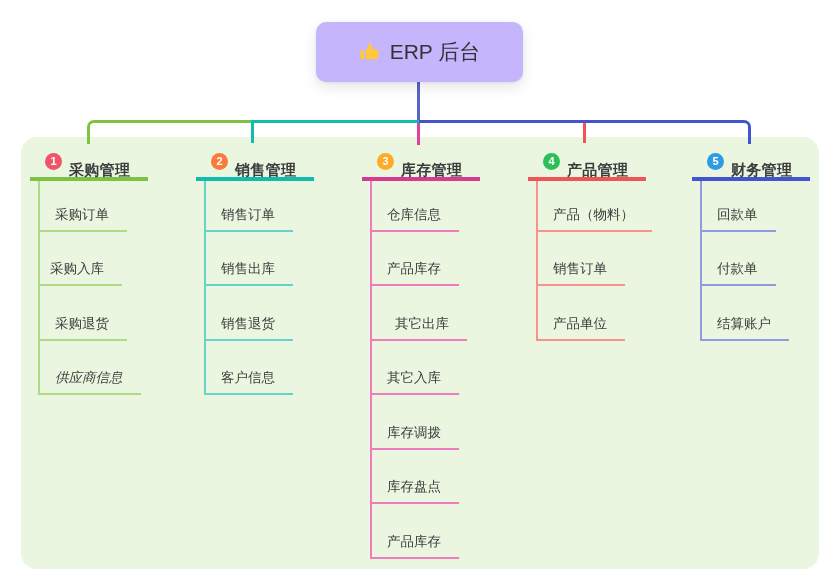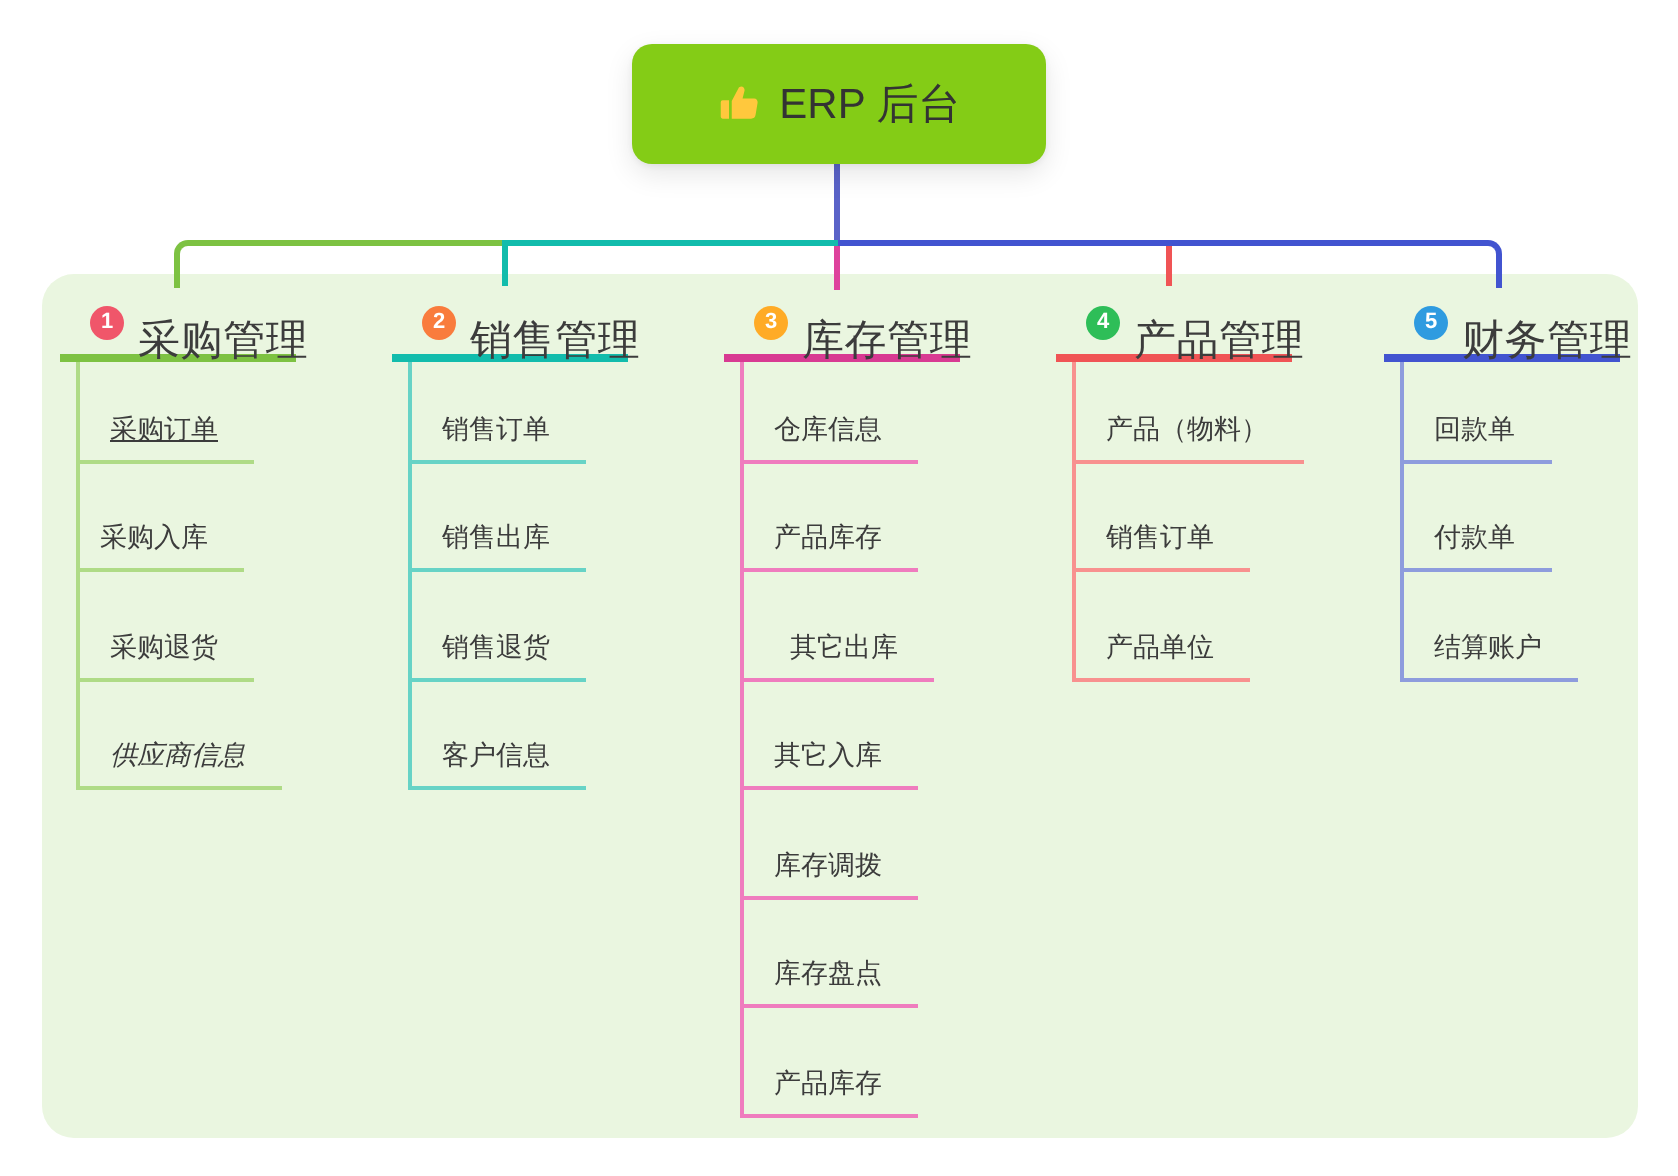--- a/index.html
+++ b/index.html
@@ -9,21 +9,21 @@
     font-family:"Liberation Sans","DejaVu Sans",sans-serif; color:#3c3c3c;
   }
   .canvas { position:absolute; inset:0; }
 
   
   .panel { position:absolute; left:21px; top:137px; width:798px; height:432px;
            background:#eaf6e0; border-radius:16px; }
 
   
   .root-card { position:absolute; left:316px; top:22px; width:207px; height:60px;
-    background:#84cc16; border-radius:10px; box-shadow:0 5px 14px rgba(0,0,0,.10), 0 1px 3px rgba(0,0,0,.06);
+    background:#c4b5fd; border-radius:10px; box-shadow:0 5px 14px rgba(0,0,0,.10), 0 1px 3px rgba(0,0,0,.06);
     display:flex; align-items:center; justify-content:center; gap:9px;
     font-size:21px; font-weight:500; color:#333333; cursor:pointer; }
   .root-card svg { display:block; }
 
   
   .line { position:absolute; }
   .stem      { left:417px; top:82px;  width:3px;  height:40px; }
   .elbow-l   { left:87px;  top:120px; width:164px; height:24px;
                border-left:3px solid; border-top:3px solid; border-top-left-radius:7px; }
   .seg-teal  { left:251px; top:120px; width:168px; height:3px; }
@@ -34,21 +34,21 @@
   .drop-pink { left:417px; top:123px; width:3px;  height:22px; }
 
   
   .branch { position:absolute; top:150px; width:160px; }
   .b1 { left:30px; }  .b2 { left:196px; } .b3 { left:362px; }
   .b4 { left:528px; } .b5 { left:692px; }
 
   .bhead { position:absolute; left:0; top:0; width:118px; height:31px;
     display:flex; align-items:center; gap:7px; padding:0 0 5px 15px;
     border-bottom:4px solid; cursor:pointer; }
-  .blabel { font-size:21px; font-weight:400; letter-spacing:.3px; white-space:nowrap;margin-top:18px; }
+  .blabel { font-size:15px; font-weight:700; letter-spacing:.3px; white-space:nowrap;margin-top:18px; }
   .bullet { flex:0 0 auto; width:17px; height:17px; border-radius:50%;
     color:#ffffff; font-size:11px; line-height:17px; text-align:center; font-weight:700; }
 
   .vline { position:absolute; left:8px; top:31px; width:2px; }
   .v4 { height:213px; } .v7 { height:376px; } .v3 { height:158px; }
 
   .child { position:absolute; left:8px; border-bottom:2px solid;
     padding:0 18px 6px 17px; font-size:13.5px; line-height:18px;
     white-space:nowrap; cursor:pointer; }
   .r1{top:56px} .r2{top:110px} .r3{top:165px} .r4{top:219px}
@@ -75,21 +75,21 @@
     </svg>
     <span>ERP 后台</span>
   </div>
 
   <div class="branch b1">
     <div class="bhead" style="border-bottom-color: rgb(125, 194, 66);">
       <span class="bullet" style="background-color: rgb(240, 86, 106);">1</span>
       <span class="blabel">采购管理</span>
     </div>
     <div class="vline v4" style="background-color: rgb(175, 219, 134);"></div>
-    <div class="child r1" style="border-bottom-color: rgb(175, 219, 134); text-decoration: underline;">采购订单</div>
+    <div class="child r1" style="border-bottom-color: rgb(175, 219, 134);">采购订单</div>
     <div class="child r2" style="border-bottom-color: rgb(175, 219, 134); padding-left: 12px;">采购入库</div>
     <div class="child r3" style="border-bottom-color: rgb(175, 219, 134);">采购退货</div>
     <div class="child r4" style="border-bottom-color: rgb(175, 219, 134); font-style: italic;">供应商信息</div>
   </div>
 
   <div class="branch b2">
     <div class="bhead" style="border-bottom-color: rgb(18, 188, 172);">
       <span class="bullet" style="background-color: rgb(249, 124, 61);">2</span>
       <span class="blabel">销售管理</span>
     </div>

